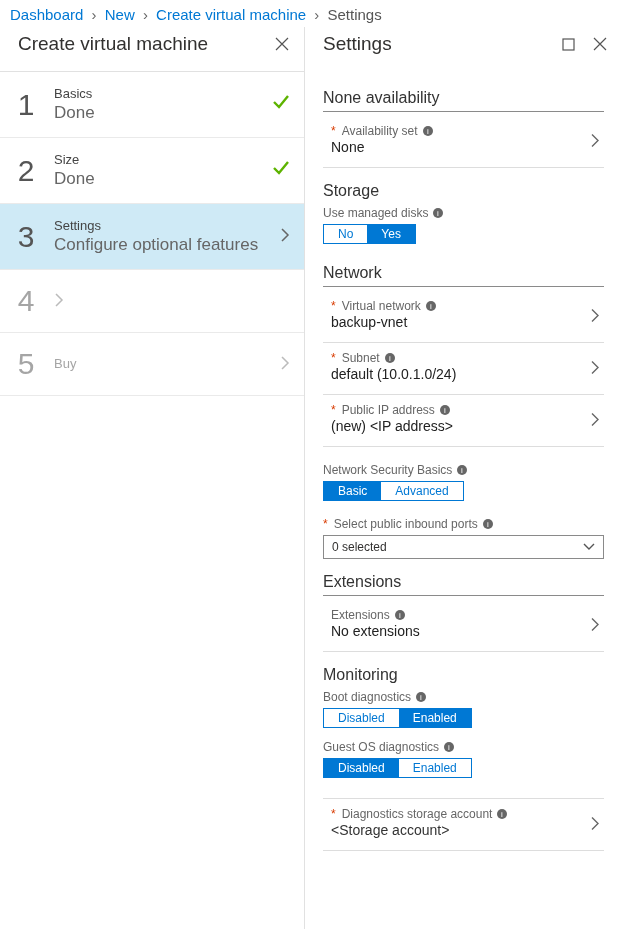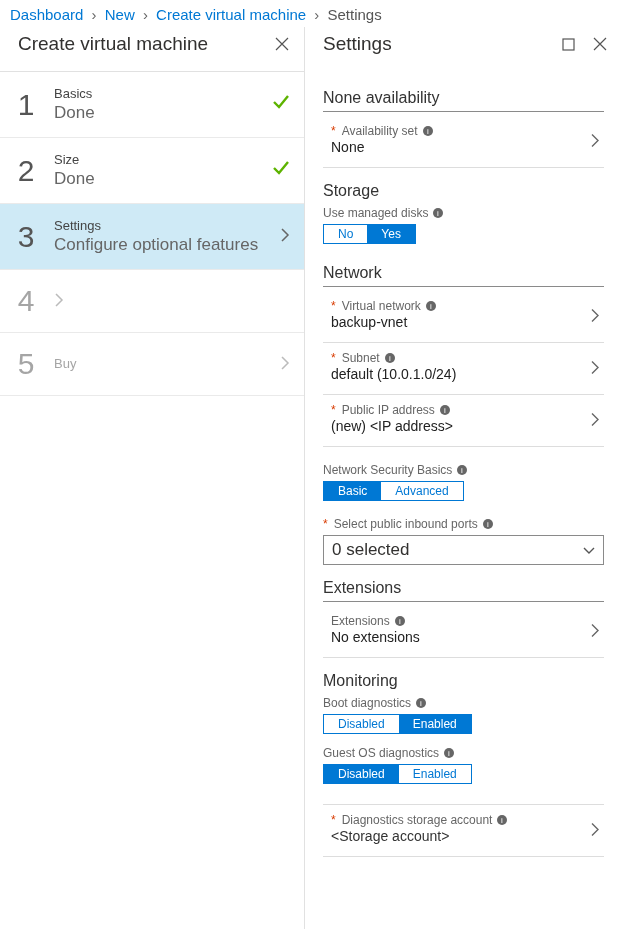--- a/index.html
+++ b/index.html
@@ -52,21 +52,21 @@
   .field .value { font-size: 14px; color: #222; margin-top: 1px; }
   .field .value.placeholder { color:#333; }
   .field .chev-right { position:absolute; right:4px; top:50%; transform:translateY(-50%); color:#666;}
 
   .toggle { display: inline-flex; border: 1px solid #0078d4; margin-top:4px; margin-bottom:6px;}
   .toggle .opt { padding: 2px 14px; font-size: 12px; cursor: pointer; background:#fff; color:#0078d4; }
   .toggle .opt.selected { background: #0078d4; color: #fff; }
 
   .small-label { font-size:12px; color:#666; display:flex; align-items:center; gap:4px; margin-top:6px;}
 
-  .dropdown { margin-top:4px; border:1px solid #8a8a8a; padding:4px 8px; display:flex; justify-content:space-between; font-size:17px; cursor:pointer;}
+  .dropdown { margin-top:4px; border:1px solid #8a8a8a; padding:4px 8px; display:flex; justify-content:space-between; font-size:12px; cursor:pointer;}
   .nsg-row { margin-top:16px; }
 
   .chev-svg { width:10px; height:14px; }
   .check-svg { width:18px; height:18px; }
 </style>
 </head>
 <body>
 
 <div class="breadcrumb">
   <a href="#">Dashboard</a>

